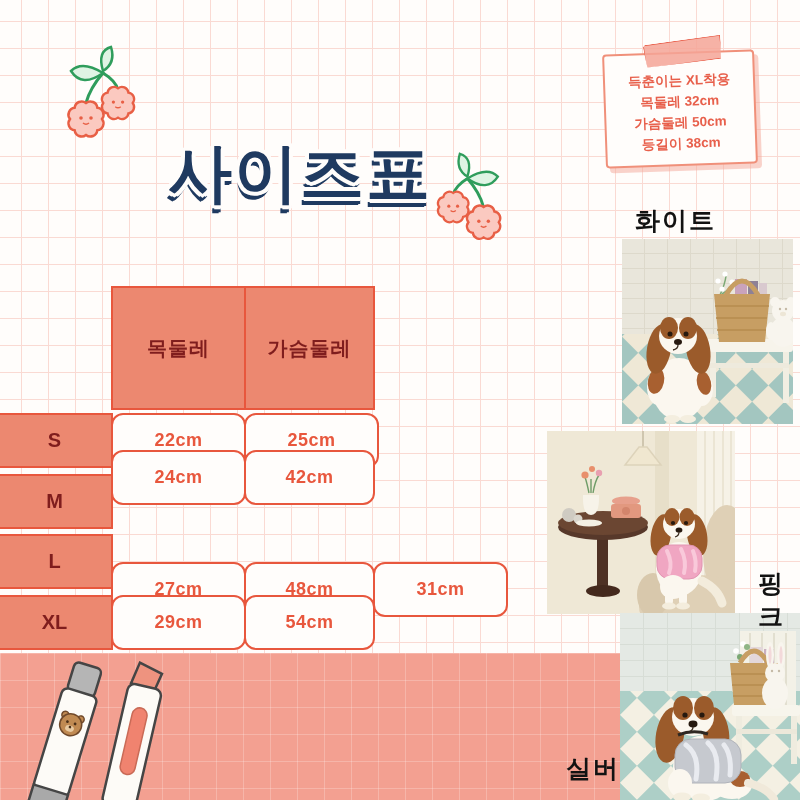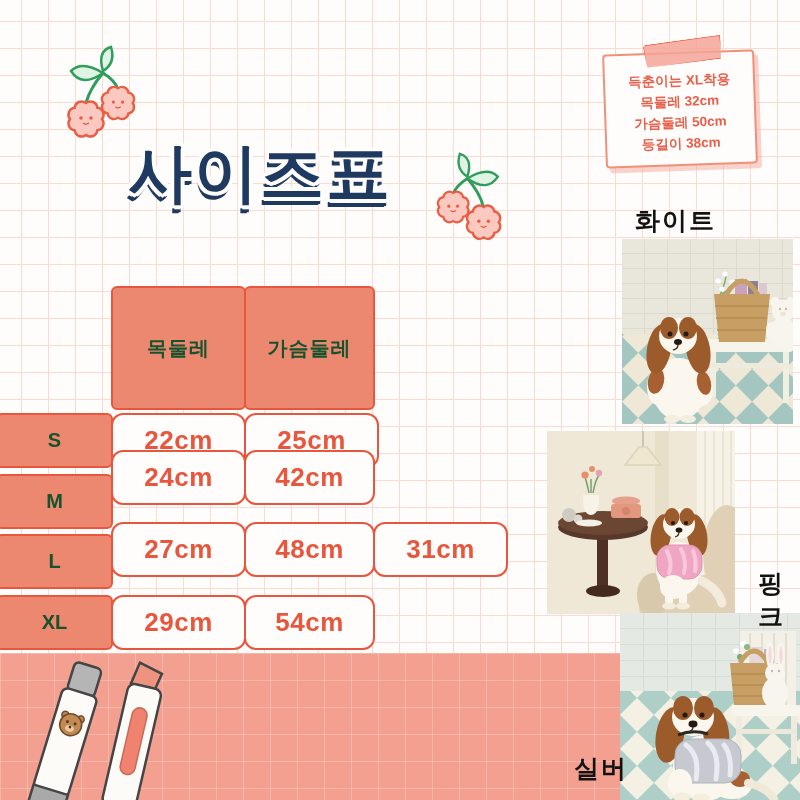--- a/index.html
+++ b/index.html
@@ -17,21 +17,21 @@
     position:absolute;left:0;top:653px;width:800px;height:147px;z-index:1;
     background-color:#F3A091;
     background-image:
       linear-gradient(to right,rgba(255,255,255,.22) 1px,transparent 1px),
       linear-gradient(to bottom,rgba(255,255,255,.22) 1px,transparent 1px);
     background-size:27px 27px;
   }
   
   .title{
     position:absolute;left:128px;top:126px;width:304px;height:94px;z-index:3;
-    text-align:left;font-size:64px;line-height:94px;font-weight:900;
+    text-align:right;font-size:64px;line-height:94px;font-weight:900;
     letter-spacing:2px;color:#1F3A60;
     text-shadow:
       -3px -3px 0 #FFFDFB,3px -3px 0 #FFFDFB,-3px 3px 0 #FFFDFB,3px 3px 0 #FFFDFB,
       0 -4px 0 #FFFDFB,0 4px 0 #FFFDFB,-4px 0 0 #FFFDFB,4px 0 0 #FFFDFB,
       0 7px 0 #1F3A60,-2px 8px 0 #1F3A60;
   }
   
   .note{
     position:absolute;left:604px;top:52px;width:152px;height:114px;z-index:3;
     background:#FFFDFB;border:2px solid #F0907A;border-radius:4px;
@@ -42,26 +42,26 @@
   }
   .note-line{font-size:13.5px;font-weight:bold;color:#E8604C;line-height:21px;white-space:nowrap;}
   .tape{
     position:absolute;left:40px;top:-14px;width:76px;height:22px;
     background:rgba(244,164,150,.85);border:1.5px solid #E8604C;
     transform:rotate(-6deg);
     clip-path:polygon(0 10%,3% 0,100% 2%,97% 100%,2% 94%);
   }
   
   .tcell{box-sizing:border-box;border:2px solid #E8573D;display:flex;align-items:center;justify-content:center;font-weight:bold;}
-  .fill{background:#EC8870;color:#14532d;border-radius:6px;}
+  .fill{background:#EC8870;color:#7f1d1d;}
   .thead{position:absolute;left:111px;top:286px;display:flex;z-index:2;}
   .hcell{height:124px;font-size:20px;letter-spacing:1px;}
   .c1{width:135px;}.c2{width:131px;margin-left:-2px;}.c3{width:135px;margin-left:-2px;}
   .trow{position:absolute;left:111px;display:flex;height:55px;z-index:2;}
-  .vcell{background:#FFFDFB;color:#E8573D;font-size:26px;height:55px;letter-spacing:.5px;border-radius:12px;}
+  .vcell{background:#FFFDFB;color:#E8573D;font-size:18px;height:55px;letter-spacing:.5px;border-radius:12px;}
   .lcell{position:absolute;left:-4px;width:117px;height:55px;font-size:20px;z-index:2;}
   
   .photo{position:absolute;z-index:2;}
   .photo svg{display:block;width:100%;height:100%;}
   .plabel{position:absolute;z-index:4;font-size:25px;font-weight:800;color:#121212;letter-spacing:2px;}
   .decor{position:absolute;z-index:3;}
   .decor svg,.pens svg{display:block;width:100%;height:100%;}
   .pens{position:absolute;left:2px;top:650px;width:212px;height:150px;z-index:2;}
 </style>
 </head>
@@ -136,21 +136,21 @@
     <div class="tcell vcell c3">25cm</div>
   </div>
 
   <div class="tcell fill lcell" style="top:474px;">M</div>
   <div class="trow" style="top:450px;">
     <div class="tcell vcell c1">24cm</div>
     <div class="tcell vcell c2">42cm</div>
   </div>
 
   <div class="tcell fill lcell" style="top:534px;">L</div>
-  <div class="trow" style="top:522px;">
+  <div class="trow" style="top:562px;">
     <div class="tcell vcell c1">27cm</div>
     <div class="tcell vcell c2">48cm</div>
     <div class="tcell vcell c3">31cm</div>
   </div>
 
   <div class="tcell fill lcell" style="top:595px;">XL</div>
   <div class="trow" style="top:595px;justify-content:center;">
     <div class="tcell vcell c1">29cm</div>
     <div class="tcell vcell c2">54cm</div>
   </div>
@@ -358,21 +358,21 @@
         <path d="M66 132 q14 10 10 34 M88 130 q12 10 8 36 M104 132 q8 10 6 30" stroke="#E9EBF0" stroke-width="5" fill="none" stroke-linecap="round"></path>
         <ellipse cx="60" cy="170" rx="12" ry="14" fill="#FBF7EF"></ellipse>
         <ellipse cx="62" cy="184" rx="9" ry="4.5" fill="#F4EEDF"></ellipse>
         <ellipse cx="81" cy="185" rx="9" ry="4.5" fill="#F4EEDF"></ellipse>
       </g>
     </svg>
   </div>
 
   <div class="plabel" style="left:635px;top:204px;text-align:center;">화이트</div>
   <div class="plabel" style="left:758px;top:567px;">핑크</div>
-  <div class="plabel" style="left:566px;top:752px;margin-left:8px;">실버</div>
+  <div class="plabel" style="left:566px;top:752px;">실버</div>
 
   <div class="pens">
     <svg viewBox="0 0 212 150">
       <g transform="rotate(17 64 90)">
         <rect x="50" y="12" width="28" height="30" rx="5" fill="#B5B5B5" stroke="#454545" stroke-width="2.5"></rect>
         <rect x="46" y="40" width="36" height="105" rx="6" fill="#FDFBF7" stroke="#454545" stroke-width="2.5"></rect>
         <rect x="46" y="142" width="36" height="34" fill="#A9A9A9" stroke="#454545" stroke-width="2.5"></rect>
         <circle cx="56" cy="66" r="3.5" fill="#C08A52" stroke="#70492A" stroke-width="1.5"></circle>
         <circle cx="72" cy="66" r="3.5" fill="#C08A52" stroke="#70492A" stroke-width="1.5"></circle>
         <circle cx="64" cy="74" r="11" fill="#C08A52" stroke="#70492A" stroke-width="1.5"></circle>

